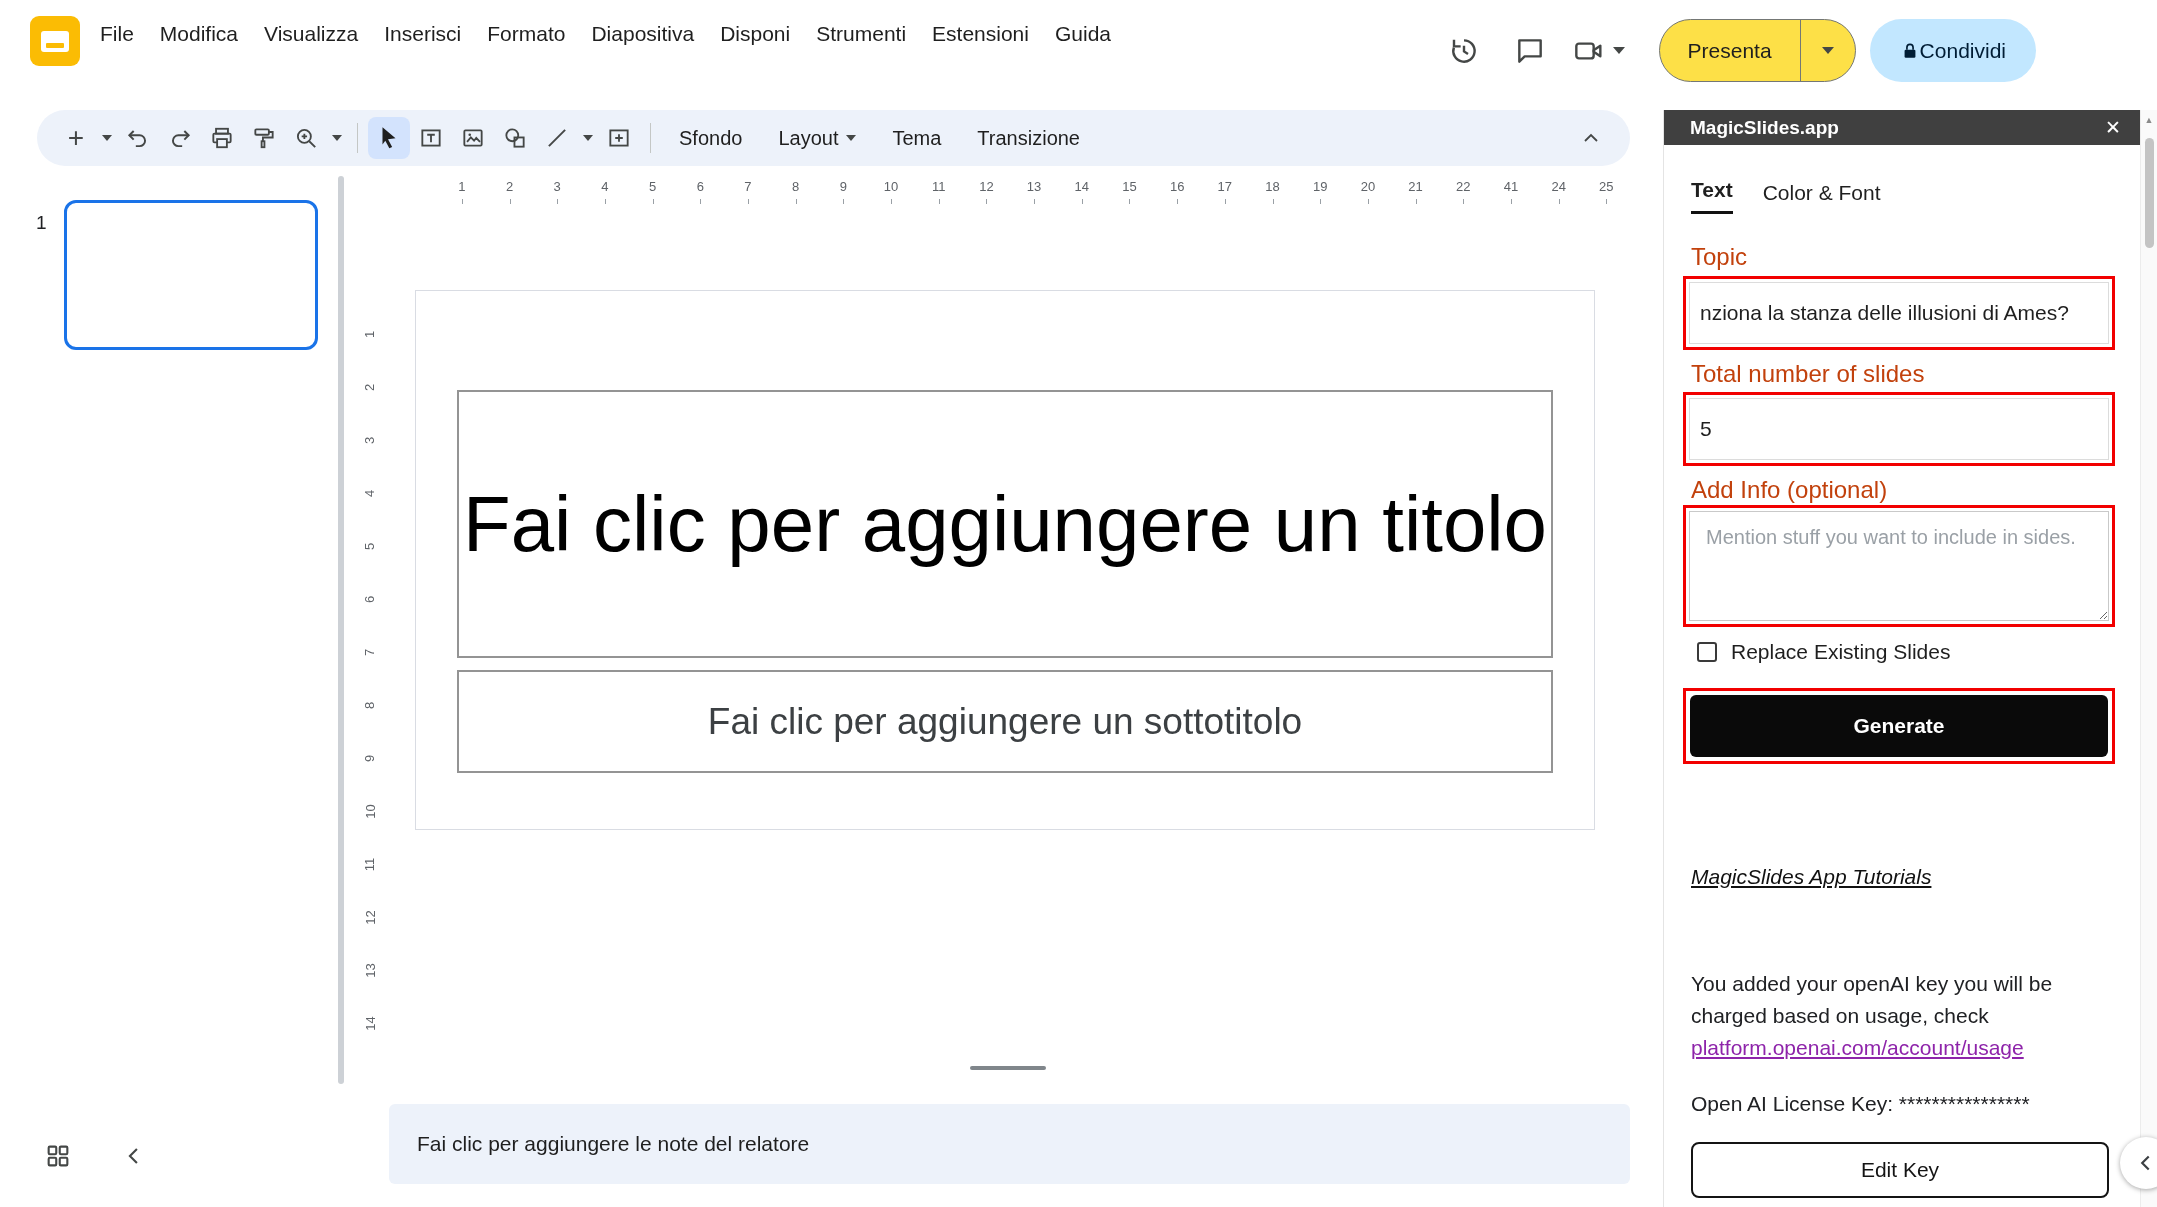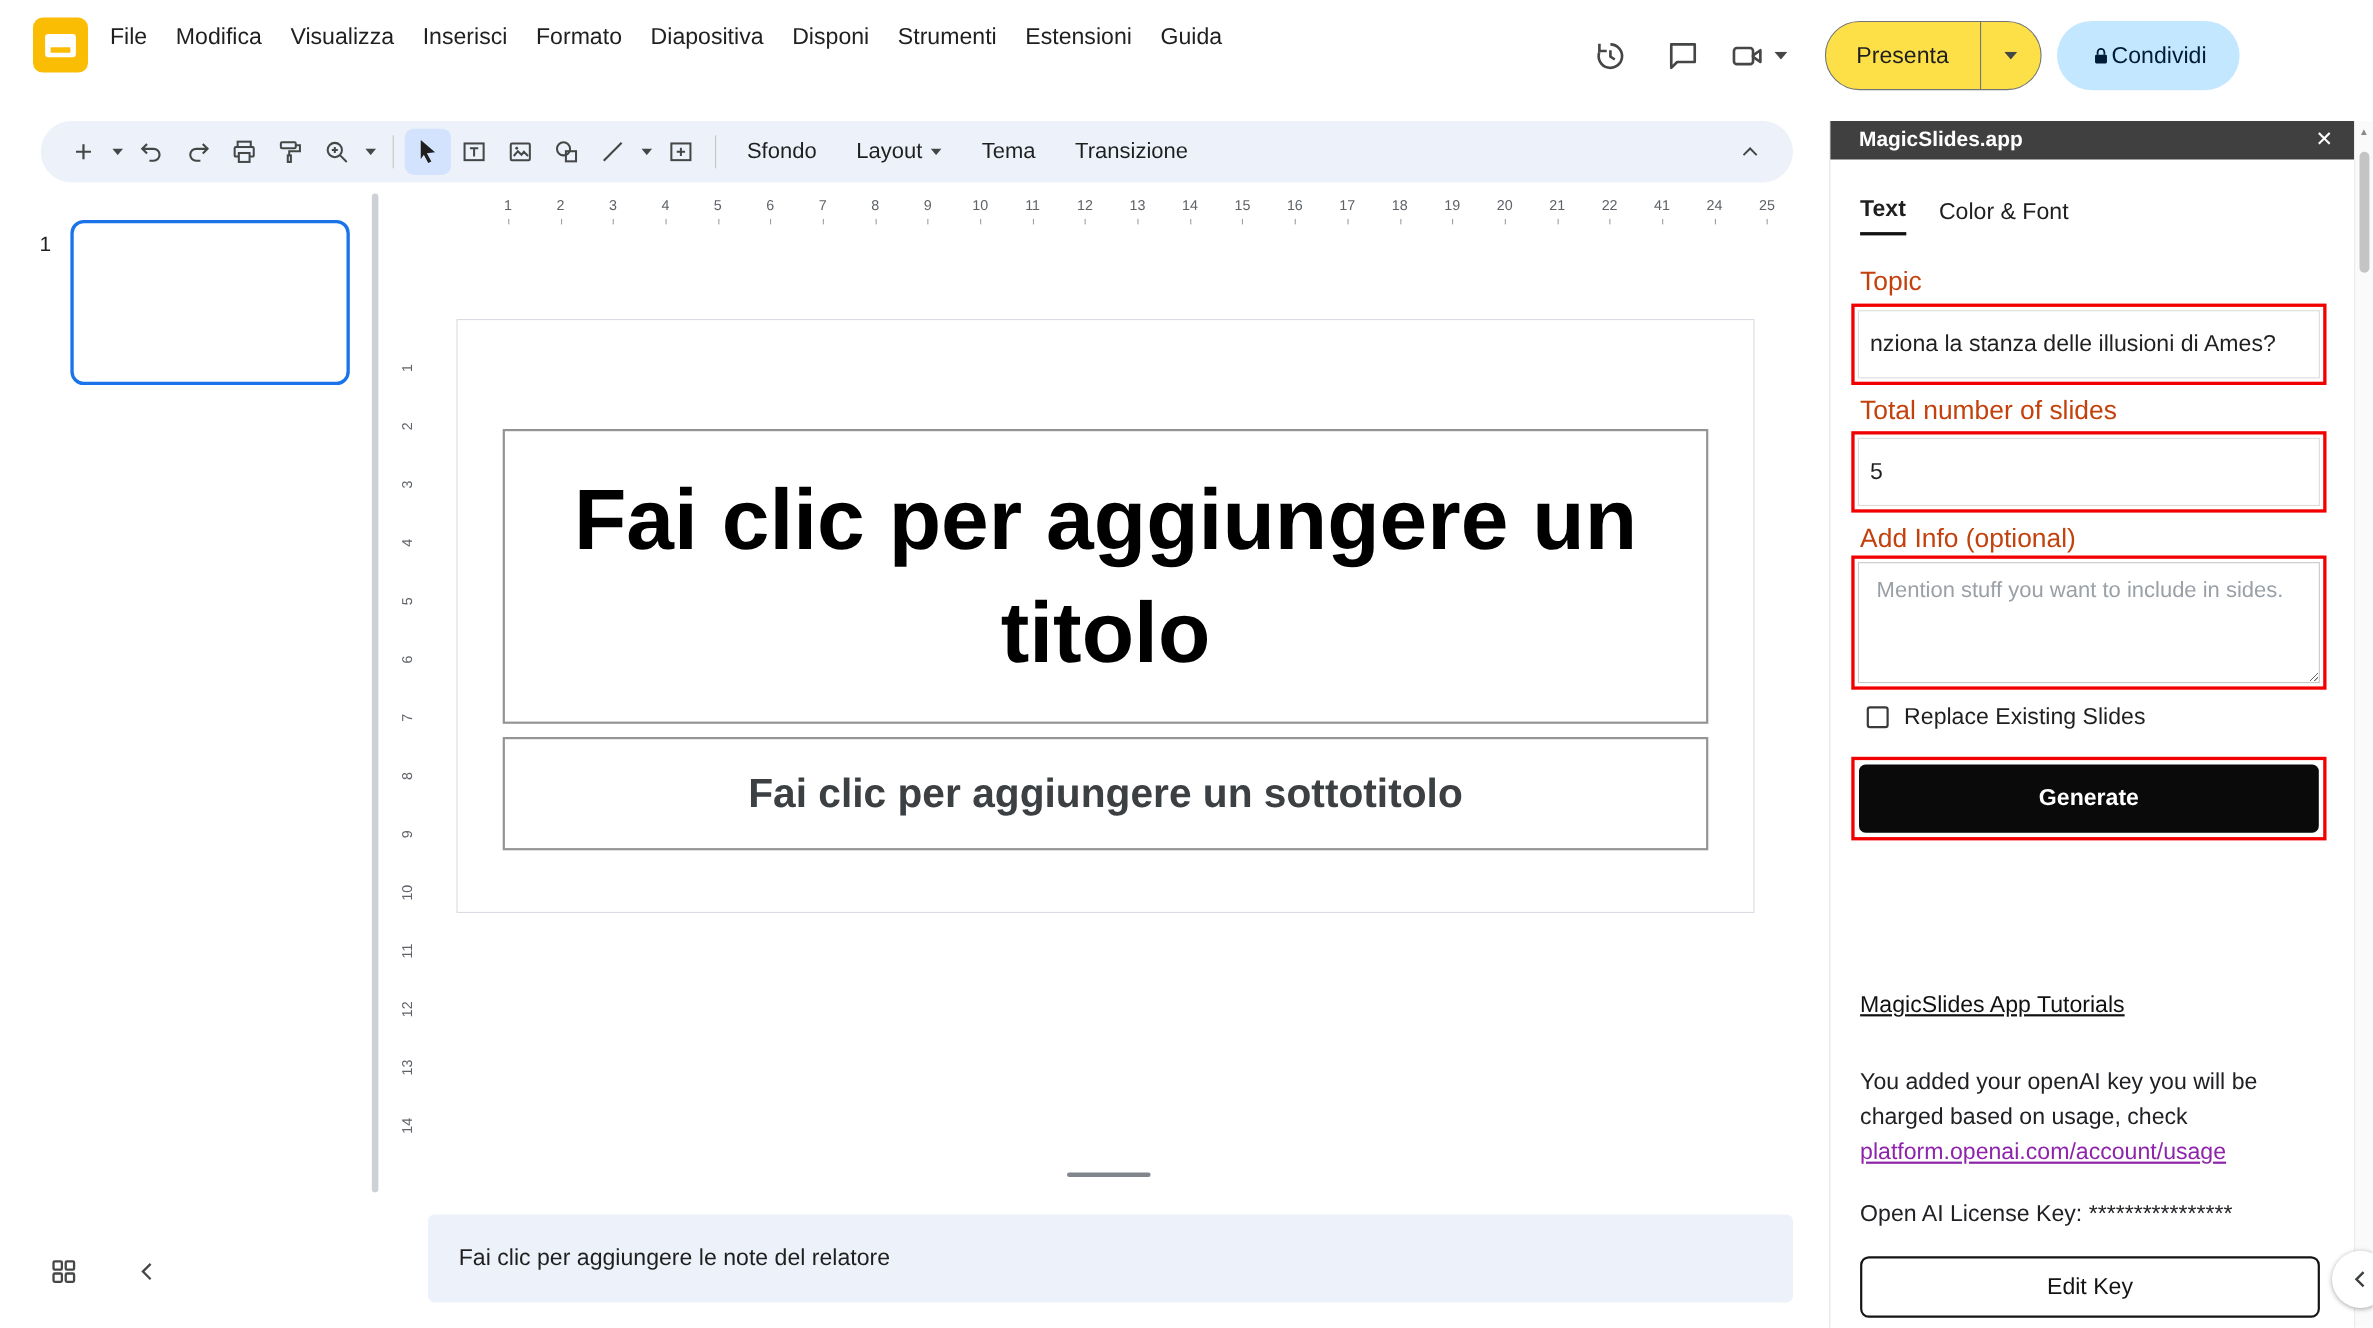--- a/index.html
+++ b/index.html
@@ -55,21 +55,21 @@
 
   
   .ruler-h{position:absolute;left:415px;top:178px;width:1215px;height:26px;display:flex;padding-left:23px;}
   .ruler-h .rcell{width:48px;text-align:center;font-size:13px;color:#5f6368;position:relative;line-height:18px;}
   .ruler-h .rcell::after{content:"";position:absolute;left:50%;bottom:0;width:1px;height:5px;background:#9aa0a6;}
   .ruler-v{position:absolute;left:356px;top:308px;width:28px;}
   .ruler-v .rcell{height:53px;display:flex;align-items:center;justify-content:center;font-size:13px;color:#5f6368;}
   .ruler-v .rcell span{transform:rotate(-90deg);display:block;}
 
   
-  .slide{position:absolute;left:415px;top:290px;width:1180px;height:540px;background:#fff;border:1px solid #d9dce3;font-weight:bold;}
+  .slide{position:absolute;left:415px;top:290px;width:1180px;height:540px;background:#fff;border:1px solid #d9dce3;}
   .ph-box{position:absolute;left:41px;width:1096px;border:2px solid #949494;display:flex;align-items:center;justify-content:center;text-align:center;cursor:text;}
   .ph-title{top:99px;height:268px;}
   .ph-title .ph-text{font-size:78px;line-height:1.32;color:#000;}
   .ph-sub{top:379px;height:103px;}
   .ph-sub .ph-text{font-size:37px;color:#3c4043;}
   .notes-grip{position:absolute;left:970px;top:1066px;width:76px;height:4px;background:#80868b;border-radius:2px;cursor:row-resize;}
   .notes-bar{position:absolute;left:389px;top:1104px;width:1241px;height:80px;background:var(--toolbar-bg);
     border-radius:6px;display:flex;align-items:center;padding-left:28px;font-size:21px;color:#1f1f1f;cursor:text;}
   .bl-icon{position:absolute;top:1134px;width:44px;height:44px;display:flex;align-items:center;justify-content:center;cursor:pointer;color:#444746;}
   .bl-grid{left:36px;}
@@ -423,21 +423,21 @@
   <div class="cb-row">
     <span class="cb-box"></span>
     <span class="cb-label">Replace Existing Slides</span>
   </div>
 
   <div class="red-wrap" style="top:578px;height:76px;padding:4px;">
     <button class="gen-btn">Generate</button>
   </div>
 
 
-  <a class="sb-link" style="top:792px;">MagicSlides App Tutorials</a>
+  <a class="sb-link" style="top:755px;font-style:italic;">MagicSlides App Tutorials</a>
 
   <p class="sb-para" style="top:858px;">
     <span>You added your openAI key you will be charged based on usage, check</span>
     <a>platform.openai.com/account/usage</a>
   </p>
 
   <p class="sb-license" style="top:982px;">
     <span>Open AI License Key:</span>
     <span>****************</span>
   </p>

